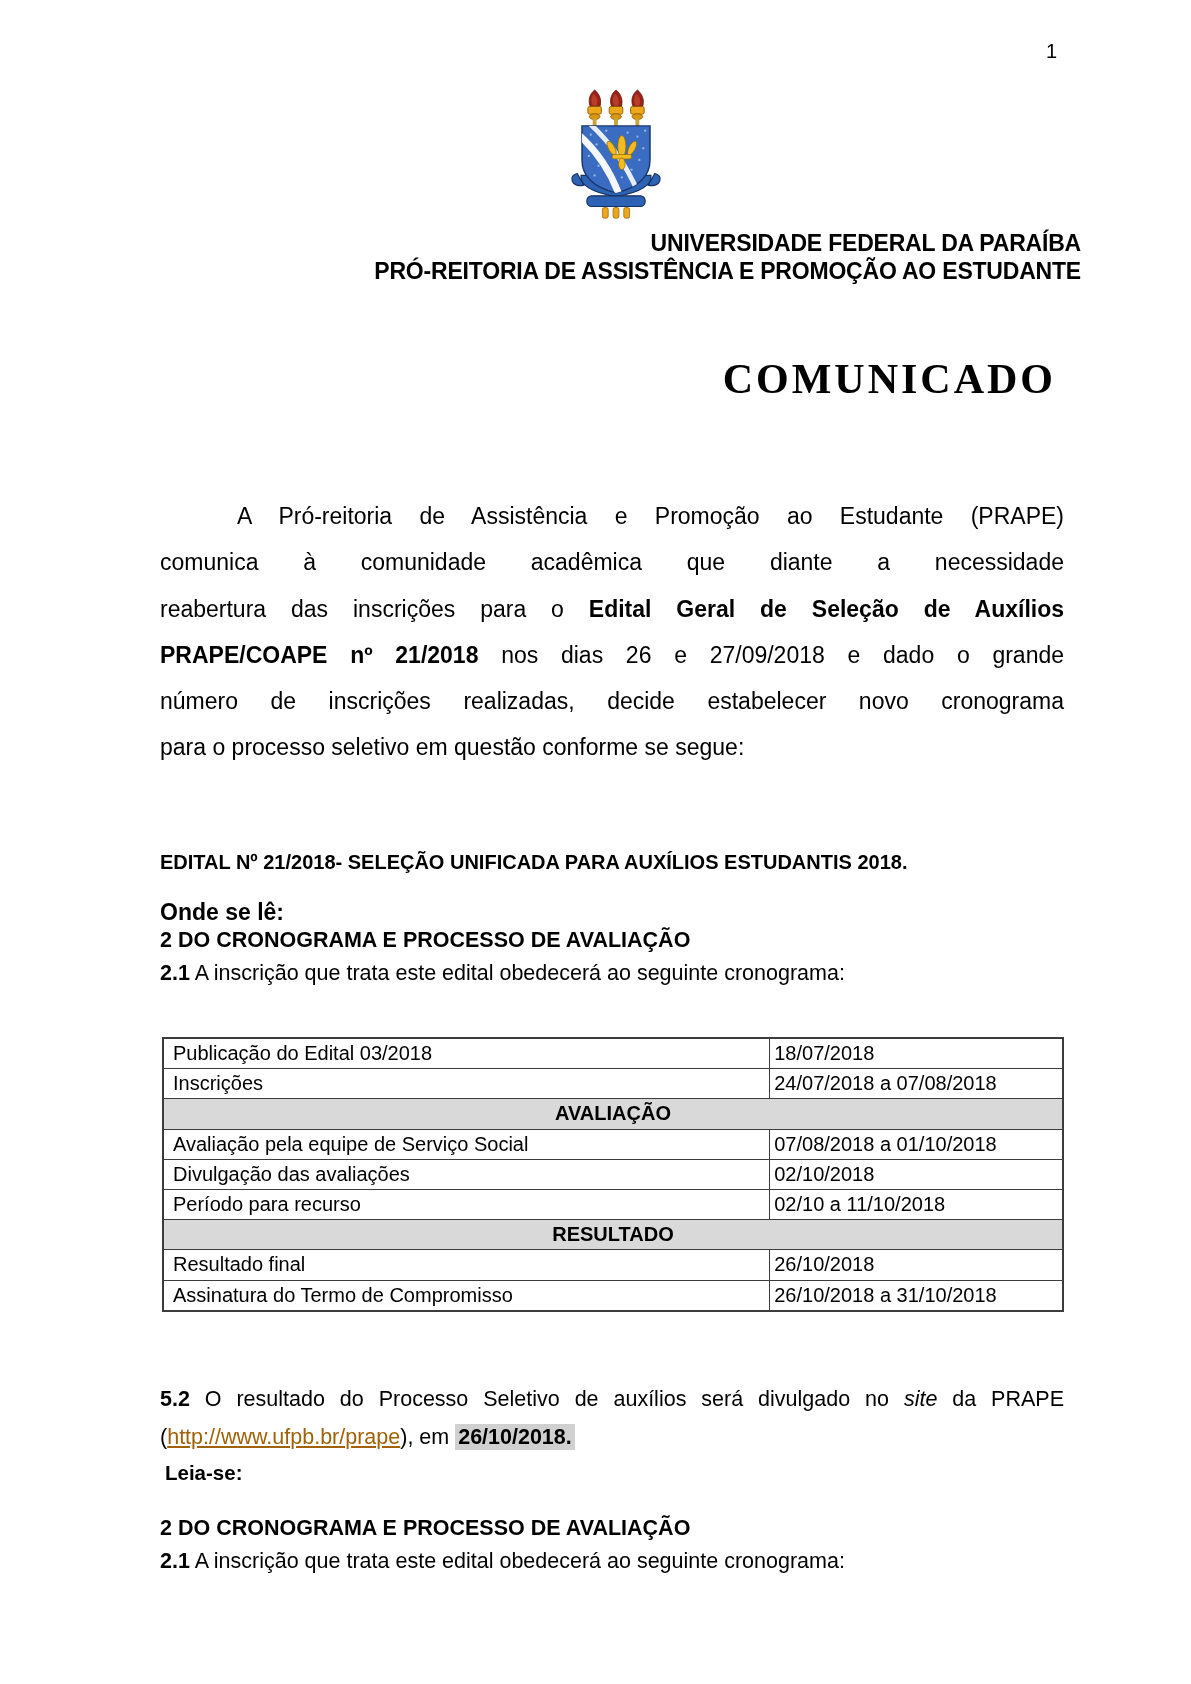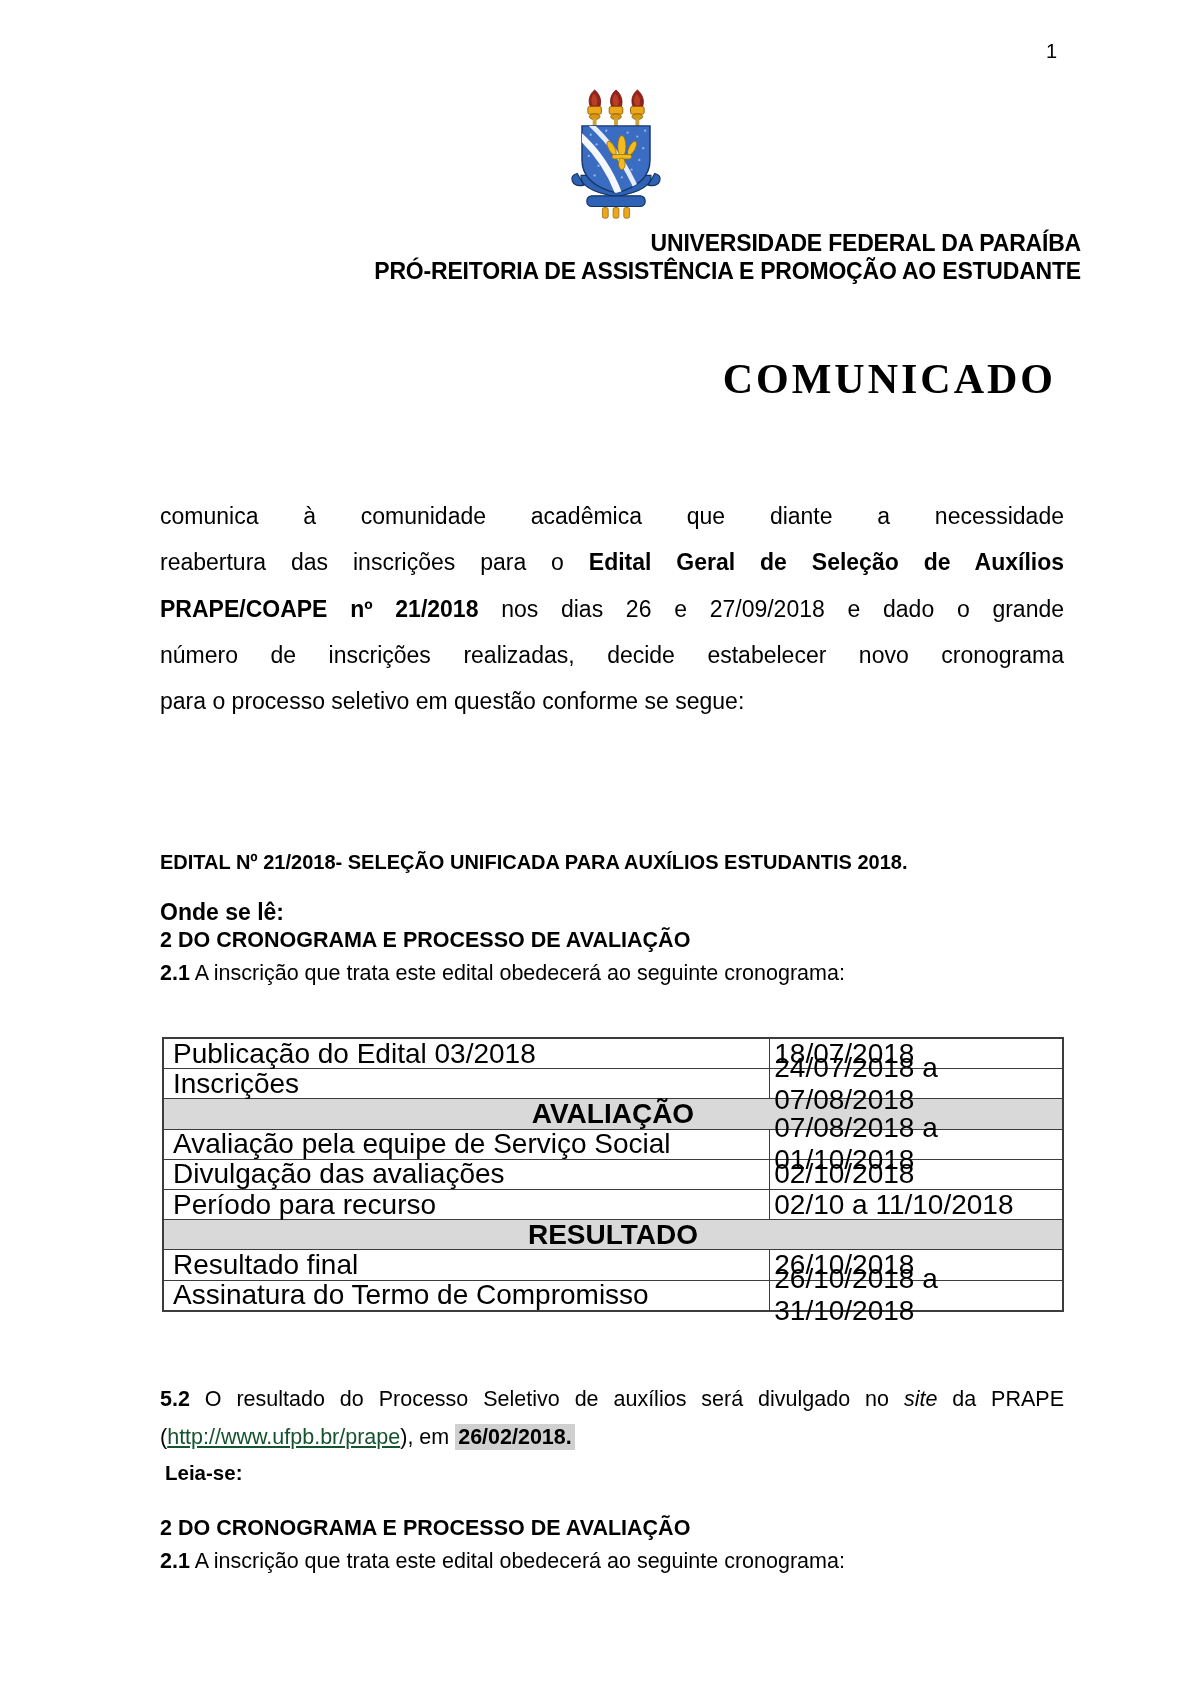--- a/index.html
+++ b/index.html
@@ -23,32 +23,32 @@
   .iline{display:block;text-align:justify;text-align-last:justify;white-space:normal;}
   .iline.first{text-indent:77px;}
   .iline.last{text-align-last:left;}
   .b{font-weight:bold;}
   .i{font-style:italic;margin-top:42px;}
   .edital{left:160px;top:849px;width:910px;font-size:20px;font-weight:bold;line-height:26px;}
   .onde{left:160px;top:899px;font-size:23px;font-weight:bold;line-height:26px;}
   .cronhead1{left:160px;top:927px;font-size:21.5px;font-weight:bold;line-height:27px;}
   .cronitem1{left:160px;top:960px;width:904px;font-size:21.5px;line-height:27px;}
   .tbl{left:162px;top:1037px;width:902px;border:2px solid #3c3c3c;box-sizing:border-box;
-       font-size:28px;}
+       font-size:20px;}
   .trow{display:flex;height:29.2px;align-items:stretch;}
   .trow + .trow{border-top:1.5px solid #3c3c3c;}
   .tcell{display:flex;align-items:center;box-sizing:border-box;}
   .label-cell{width:67.4%;padding-left:9px;}
   .value-cell{width:32.6%;padding-left:4px;border-left:1.5px solid #3c3c3c;}
   .trow.section{background:#d9d9d9;}
   .section-cell{width:100%;justify-content:center;font-weight:bold;}
   .clause91{left:160px;top:1381px;width:904px;font-size:21.5px;line-height:37.5px;}
   .c91l1{display:block;text-align:justify;text-align-last:justify;}
   .c91l2{display:block;}
-  .link{text-decoration:underline;color:#14532d;cursor:pointer;}
+  .link{text-decoration:underline;color:#a16207;cursor:pointer;}
   .hl{background:#d0d0d0;font-weight:bold;padding:1px 3px;}
   .leia{left:165px;top:1460px;font-size:20.5px;font-weight:bold;line-height:26px;}
   .cronhead2{left:160px;top:1515px;font-size:21.5px;font-weight:bold;line-height:27px;}
   .cronitem2{left:160px;top:1548px;width:904px;font-size:21.5px;line-height:27px;}
 </style>
 </head>
 <body>
 
 <div class="page">
 
@@ -133,20 +133,21 @@
   </div>
 
   <div class="abs hdr">
     <div>UNIVERSIDADE FEDERAL DA PARAÍBA</div>
     <div>PRÓ-REITORIA DE ASSISTÊNCIA E PROMOÇÃO AO ESTUDANTE</div>
   </div>
 
   <div class="abs title">COMUNICADO</div>
 
   <div class="abs intro">
+    <span class="iline first">A Pró-reitoria de Assistência e Promoção ao Estudante (PRAPE)</span>
     <span class="iline">comunica à comunidade acadêmica que diante a necessidade</span>
     <span class="iline"><span>reabertura das inscrições para o </span><span class="b">Edital Geral de Seleção de Auxílios</span></span>
     <span class="iline"><span class="b">PRAPE/COAPE nº 21/2018</span><span> nos dias 26 e 27/09/2018 e dado o grande</span></span>
     <span class="iline">número de inscrições realizadas, decide estabelecer novo cronograma</span>
     <span class="iline last">para o processo seletivo em questão conforme se segue:</span>
   </div>
 
   <div class="abs edital">EDITAL Nº 21/2018- SELEÇÃO UNIFICADA PARA AUXÍLIOS ESTUDANTIS 2018.</div>
 
   <div class="abs onde">Onde se lê:</div>
@@ -187,21 +188,21 @@
         <div class="tcell value-cell">26/10/2018</div>
       </div>
       <div class="trow">
         <div class="tcell label-cell">Assinatura do Termo de Compromisso</div>
         <div class="tcell value-cell">26/10/2018 a 31/10/2018</div>
       </div>
     </div>
 
   <div class="abs clause91">
     <span class="c91l1"><span class="b">5.2</span><span> O resultado do Processo Seletivo de auxílios será divulgado no </span><span class="i">site</span><span> da PRAPE</span></span>
-    <span class="c91l2"><span>(</span><span class="link">http://www.ufpb.br/prape</span><span>), em </span><span class="hl">26/02/2018.</span></span>
+    <span class="c91l2"><span>(</span><span class="link">http://www.ufpb.br/prape</span><span>), em </span><span class="hl">26/10/2018.</span></span>
   </div>
 
   <div class="abs leia">Leia-se:</div>
 
   <div class="abs cronhead2">2 DO CRONOGRAMA E PROCESSO DE AVALIAÇÃO</div>
 
   <div class="abs cronitem2"><span class="b">2.1</span><span> A inscrição que trata este edital obedecerá ao seguinte cronograma:</span></div>
 
 </div>
 

